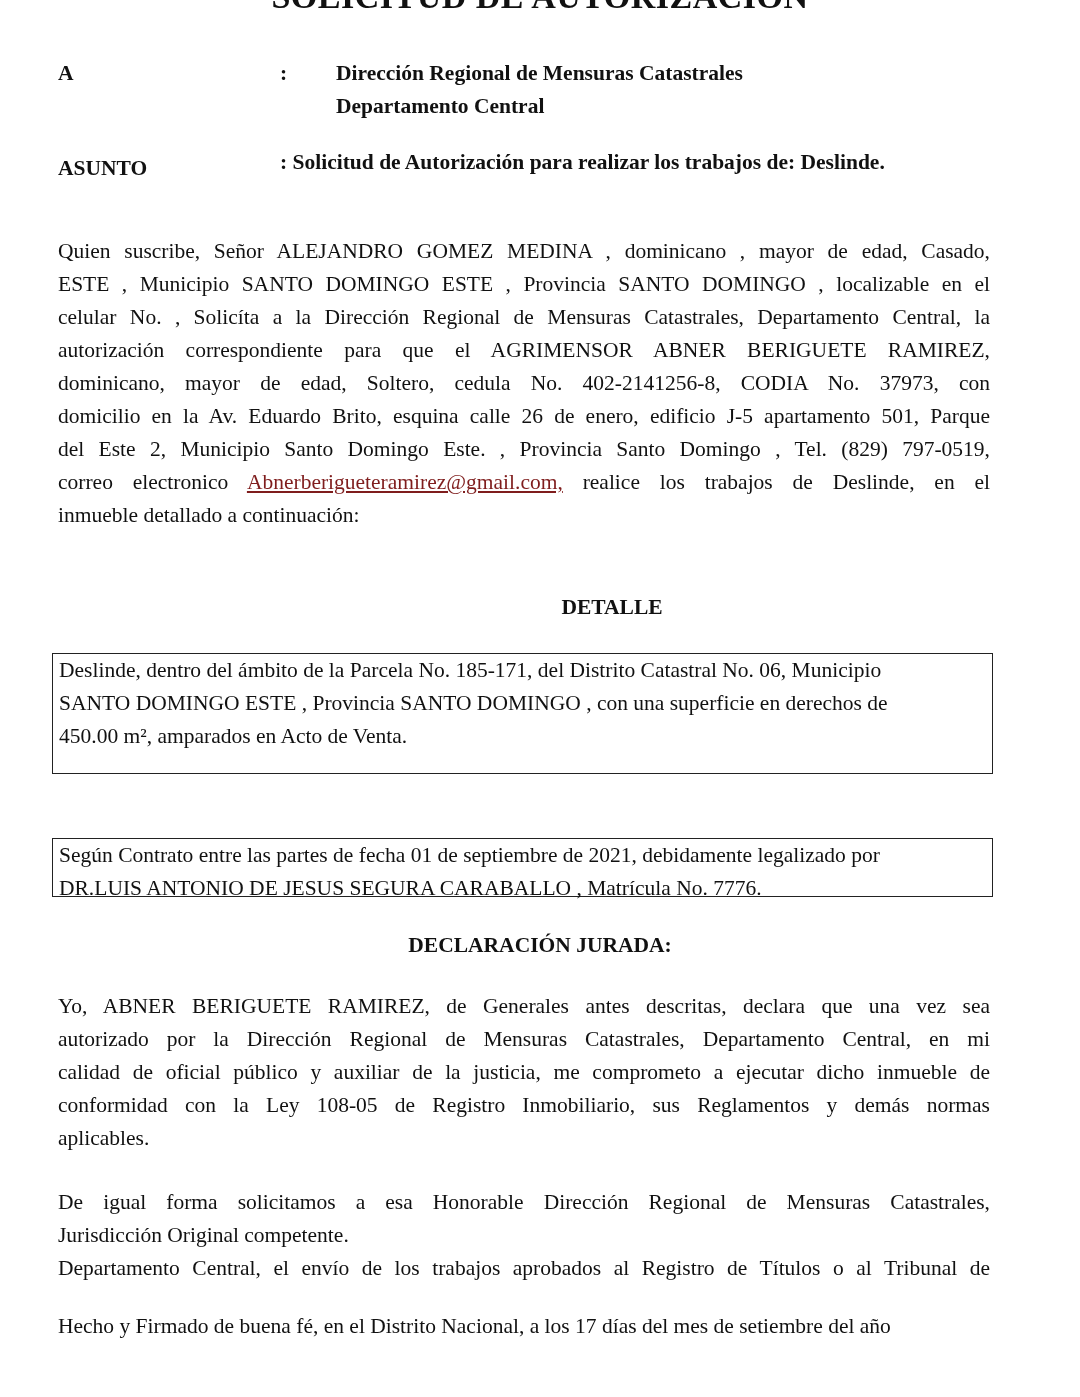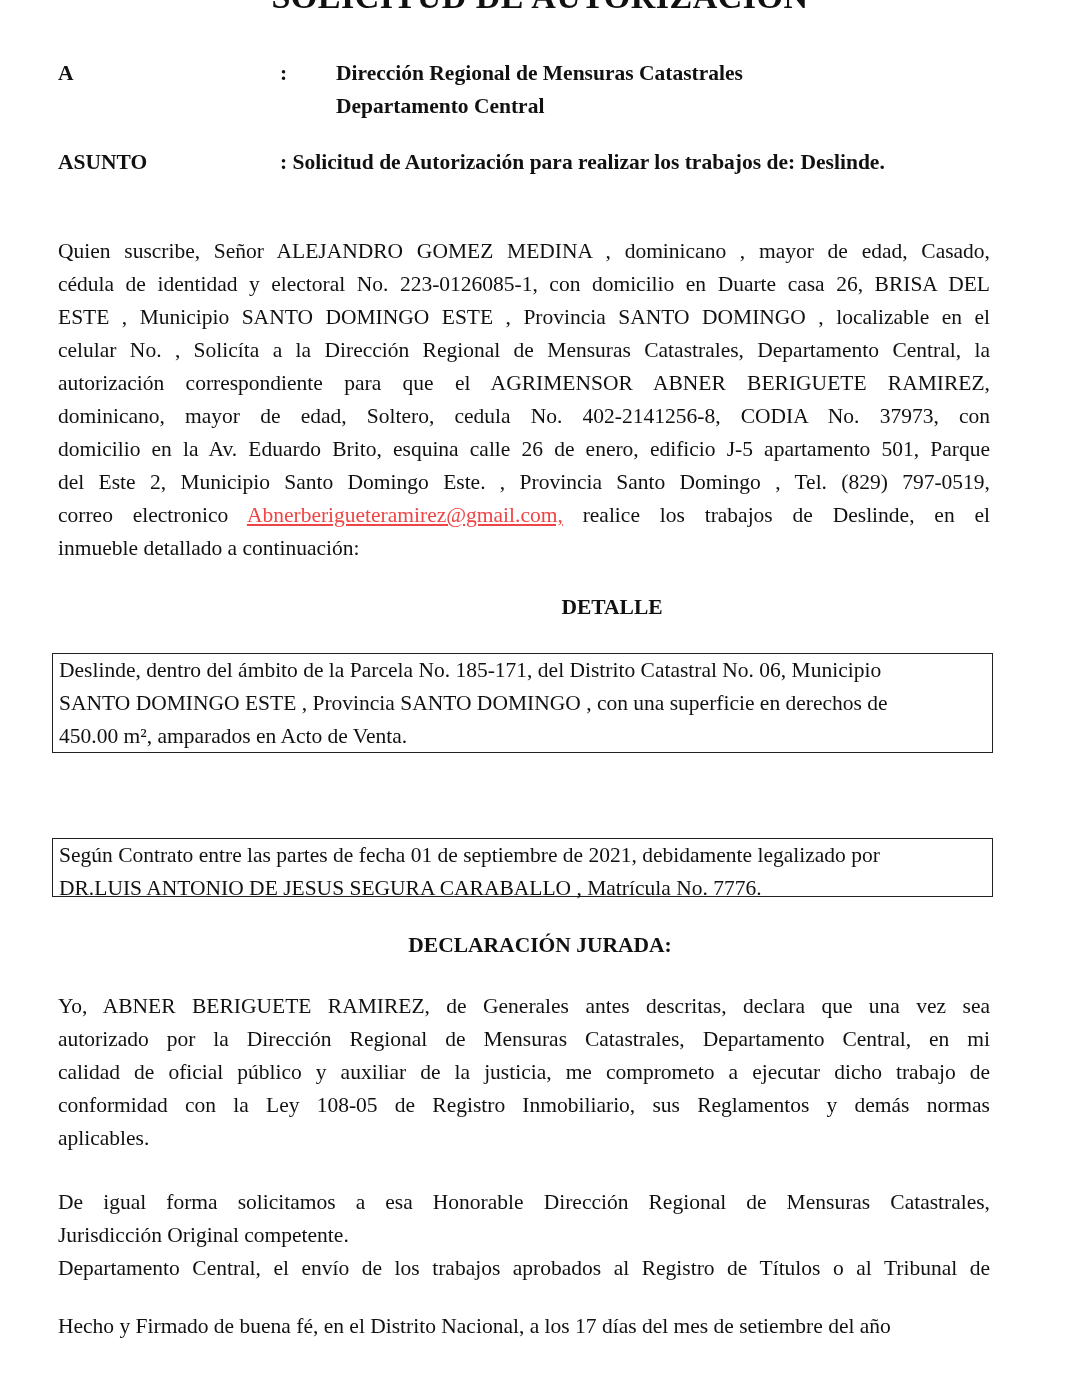--- a/index.html
+++ b/index.html
@@ -27,72 +27,71 @@
     font-weight: bold;
   }
   .box {
     position: absolute; left: 52px; width: 941px;
     border: 1.5px solid #222;
     box-sizing: border-box;
     padding: 0 0 0 6px;
     line-height: 33px;
   }
   .box .line { display: block; height: 33px; white-space: nowrap; }
-  a.email { color: #ef4444; text-decoration: underline; }
+  a.email { color: #7f1d1d; text-decoration: underline; }
 </style>
 </head>
 <body>
 
 <div class="page">
 
   <div class="title">SOLICITUD DE AUTORIZACIÓN</div>
 
   <div class="abs bold" style="left:58px; top:61px;">A</div>
   <div class="abs bold" style="left:280px; top:61px;">:</div>
   <div class="abs bold" style="left:336px; top:61px;">Dirección Regional de Mensuras Catastrales</div>
   <div class="abs bold" style="left:336px; top:94px;">Departamento Central</div>
 
-  <div class="abs bold" style="left:58px; top:150px;">ASUNTO</div>
+  <div class="abs bold" style="left:58px; top:156px;">ASUNTO</div>
   <div class="abs bold" style="left:280px; top:150px;">: Solicitud de Autorización para realizar los trabajos de: Deslinde.</div>
 
   <div class="para" style="top:235px;">
     <span class="line">Quien suscribe, Señor ALEJANDRO GOMEZ MEDINA , dominicano , mayor de edad, Casado,</span>
-    <span class="line">cédula de identidad y electoral No. 223-0126085-1, con domicilio en Duarte casa 26, BRISA DEL</span>
     <span class="line">ESTE , Municipio SANTO DOMINGO ESTE , Provincia SANTO DOMINGO , localizable en el</span>
     <span class="line">celular No. , Solicíta a la Dirección Regional de Mensuras Catastrales, Departamento Central, la</span>
     <span class="line">autorización correspondiente para que el AGRIMENSOR ABNER BERIGUETE RAMIREZ,</span>
     <span class="line">dominicano, mayor de edad, Soltero, cedula No. 402-2141256-8, CODIA No. 37973, con</span>
     <span class="line">domicilio en la Av. Eduardo Brito, esquina calle 26 de enero, edificio J-5 apartamento 501, Parque</span>
     <span class="line">del Este 2, Municipio Santo Domingo Este. , Provincia Santo Domingo , Tel. (829) 797-0519,</span>
     <span class="line">
       <span>correo electronico</span>
       <a class="email" href="#">Abnerberigueteramirez@gmail.com,</a>
       <span>realice los trabajos de Deslinde, en el</span>
     </span>
     <span class="line last">inmueble detallado a continuación:</span>
   </div>
 
   <div class="heading" style="top:595px; left:72px;">DETALLE</div>
-  <div class="box" style="top:653px; height:100px;">
+  <div class="box" style="top:653px; height:121px;">
     <span class="line">Deslinde, dentro del ámbito de la Parcela No. 185-171, del Distrito Catastral No. 06, Municipio</span>
     <span class="line">SANTO DOMINGO ESTE , Provincia SANTO DOMINGO , con una superficie en derechos de</span>
     <span class="line">450.00 m², amparados en Acto de Venta.</span>
   </div>
 
   <div class="box" style="top:838px; height:59px;">
     <span class="line">Según Contrato entre las partes de fecha 01 de septiembre de 2021, debidamente legalizado por</span>
     <span class="line">DR.LUIS ANTONIO DE JESUS SEGURA CARABALLO , Matrícula No. 7776.</span>
   </div>
 
   <div class="heading" style="top:933px;">DECLARACIÓN JURADA:</div>
 
   <div class="para" style="top:990px;">
     <span class="line">Yo, ABNER BERIGUETE RAMIREZ, de Generales antes descritas, declara que una vez sea</span>
     <span class="line">autorizado por la Dirección Regional de Mensuras Catastrales, Departamento Central, en mi</span>
-    <span class="line">calidad de oficial público y auxiliar de la justicia, me comprometo a ejecutar dicho trabajo de</span>
+    <span class="line">calidad de oficial público y auxiliar de la justicia, me comprometo a ejecutar dicho inmueble de</span>
     <span class="line">conformidad con la Ley 108-05 de Registro Inmobiliario, sus Reglamentos y demás normas</span>
     <span class="line last">aplicables.</span>
   </div>
 
   <div class="para" style="top:1186px;">
     <span class="line">De igual forma solicitamos a esa Honorable Dirección Regional de Mensuras Catastrales,</span>
     <span class="line last">Jurisdicción Original competente.</span>
     <span class="line">Departamento Central, el envío de los trabajos aprobados al Registro de Títulos o al Tribunal de</span>
   </div>
 

